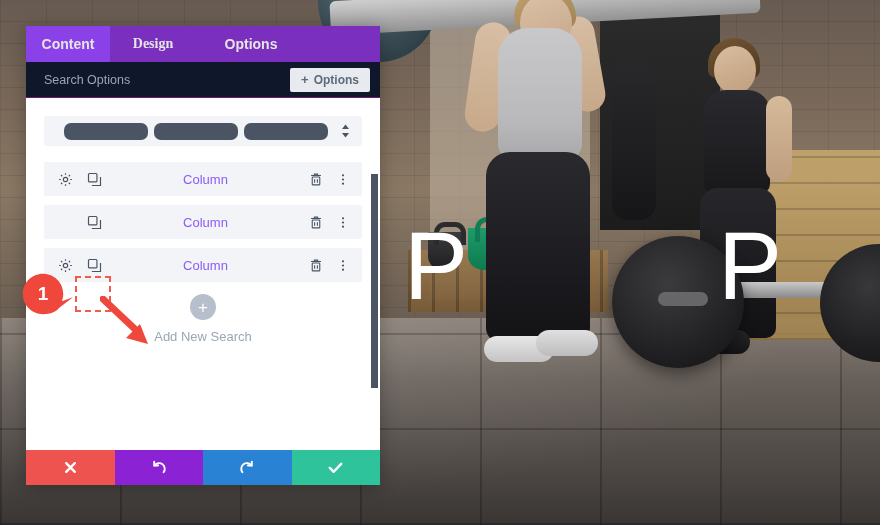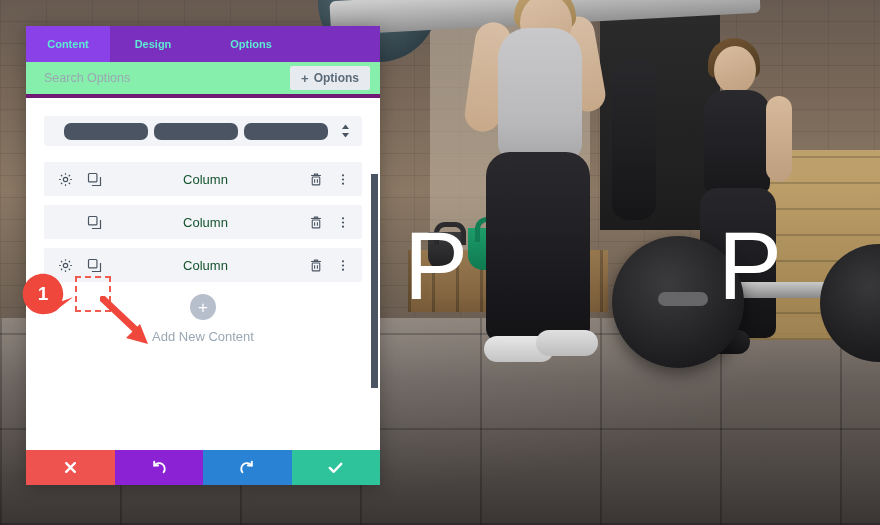--- a/index.html
+++ b/index.html
@@ -233,31 +233,31 @@
   }
   .hdr-icon svg { display:block; }
 
   .tabs {
     height: 36px; display: flex; flex: none;
     background: #7b2fbe;
   }
   .tab {
     flex: 0 0 auto;
     display: flex; align-items: center; justify-content: center;
-    color: #5eead4; font-size: 11px; font-weight: bold;
+    color: #e5e5e5; font-size: 14px; font-weight: bold;
     cursor: pointer; height: 100%;
   }
   .tab.t-content { width: 84px; background: #8b41e8; }
-  .tab.t-design  { width: 86px; }
+  .tab.t-design  { width: 86px; font-family: Liberation Serif, serif; }
   .tab.t-advanced{ width: 110px; }
 
   .searchbar {
     height: 36px; flex: none;
-    background: #86efac;
-    border-bottom: 4px solid #701a75;
+    background: #0f172a;
+    border-bottom: 1px solid #701a75;
     display: flex; align-items: center;
     padding-left: 18px; padding-right: 10px;
   }
   .search-input {
     flex: 1 1 auto; border: none; outline: none; background: transparent;
     font-family: "Liberation Sans", sans-serif;
     font-size: 12.5px; color: #6c7a89;
   }
   .search-input::placeholder { color: #9aa7b2; }
   .filter-btn {
@@ -296,21 +296,21 @@
   .col-row {
     height: 34px; background: #f2f4f7; border-radius: 2px;
     display: flex; align-items: center;
     padding: 0 12px 0 14px; margin-bottom: 9px;
     position: relative;
   }
   .col-row .left-icons { display: flex; align-items: center; gap: 14px; }
   .col-row .right-icons { display: flex; align-items: center; gap: 13px; }
   .col-label {
     flex: 1 1 auto; text-align: center;
-    font-size: 13px; color: #14532d;
+    font-size: 13px; color: #8b5cf6;
   }
   .ic {
     color: #4a5462; cursor: pointer;
     display: flex; align-items: center; justify-content: center;
   }
   .ic svg { display: block; }
   .ic.hidden-under-marker { visibility: hidden; }
 
   .add-col-wrap {
     margin-top: 12px;
@@ -541,21 +541,21 @@
               <circle cx="8" cy="3.2" r="1.25" fill="#4a5462"></circle>
               <circle cx="8" cy="8" r="1.25" fill="#4a5462"></circle>
               <circle cx="8" cy="12.8" r="1.25" fill="#4a5462"></circle>
             </svg>
           </span>
         </div>
       </div>
 
       <div class="add-col-wrap">
         <div class="add-col-circle">+</div>
-        <div class="add-col-label">Add New Content</div>
+        <div class="add-col-label">Add New Search</div>
       </div>
 
       <div class="panel-scroll"></div>
     </div>
 
     <div class="panel-footer">
       <div class="foot-btn fb-cancel">
         <svg width="15" height="15" viewBox="0 0 16 16" stroke="#ffffff" stroke-width="2.6" stroke-linecap="round">
           <path d="M3.4 3.4 L12.6 12.6 M12.6 3.4 L3.4 12.6"></path>
         </svg>

